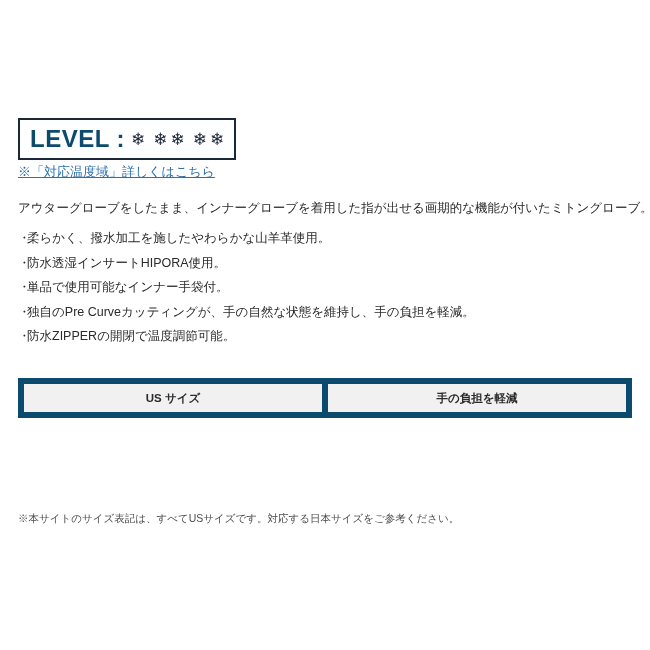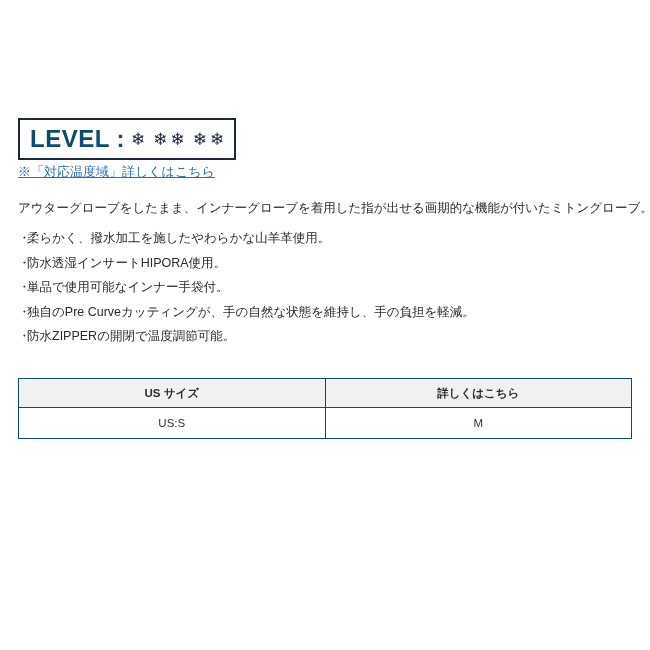--- a/index.html
+++ b/index.html
@@ -114,21 +114,21 @@
   .size-table {
     position: absolute;
     left: 18px;
     top: 378px;
     width: 614px;
     border-collapse: collapse;
     background: #ffffff;
   }
   .size-table th,
   .size-table td {
-    border: 1px solid #0c4a6e;
+    border: 6px solid #0c4a6e;
     text-align: center;
     font-size: 11.5px;
     color: #333333;
     font-weight: normal;
     height: 30px;
     padding: 0;
   }
   .size-table thead th {
     background: #f1f1f1;
     font-weight: bold;
@@ -190,25 +190,22 @@
   <div class="size-heading">MEN'S &amp; WOMEN'S</div>
 
   <table class="size-table">
     <colgroup>
       <col class="c1">
       <col class="c2">
     </colgroup>
     <thead>
       <tr>
         <th>US サイズ</th>
-        <th>詳しくはこちら</th>
+        <th>手の負担を軽減</th>
       </tr>
     </thead>
     <tbody>
-      <tr>
-        <td>US:S</td>
-        <td>M</td>
-      </tr>
     </tbody>
   </table>
 
+  <div class="table-note">※本サイトのサイズ表記は、すべてUSサイズです。対応する日本サイズをご参考ください。</div>
 
 </div>
 
 </body></html>

